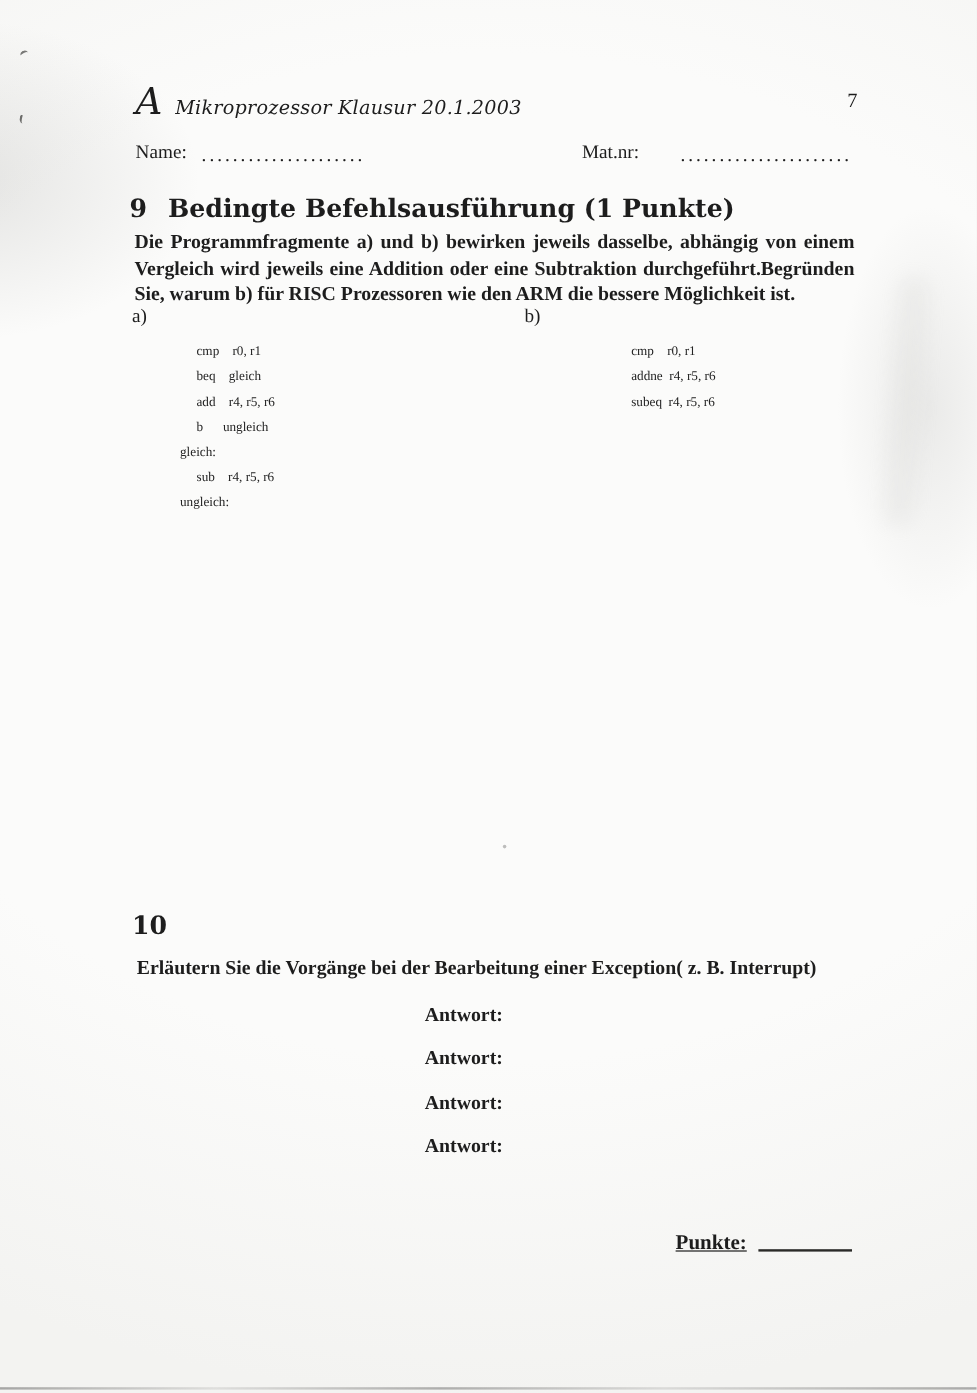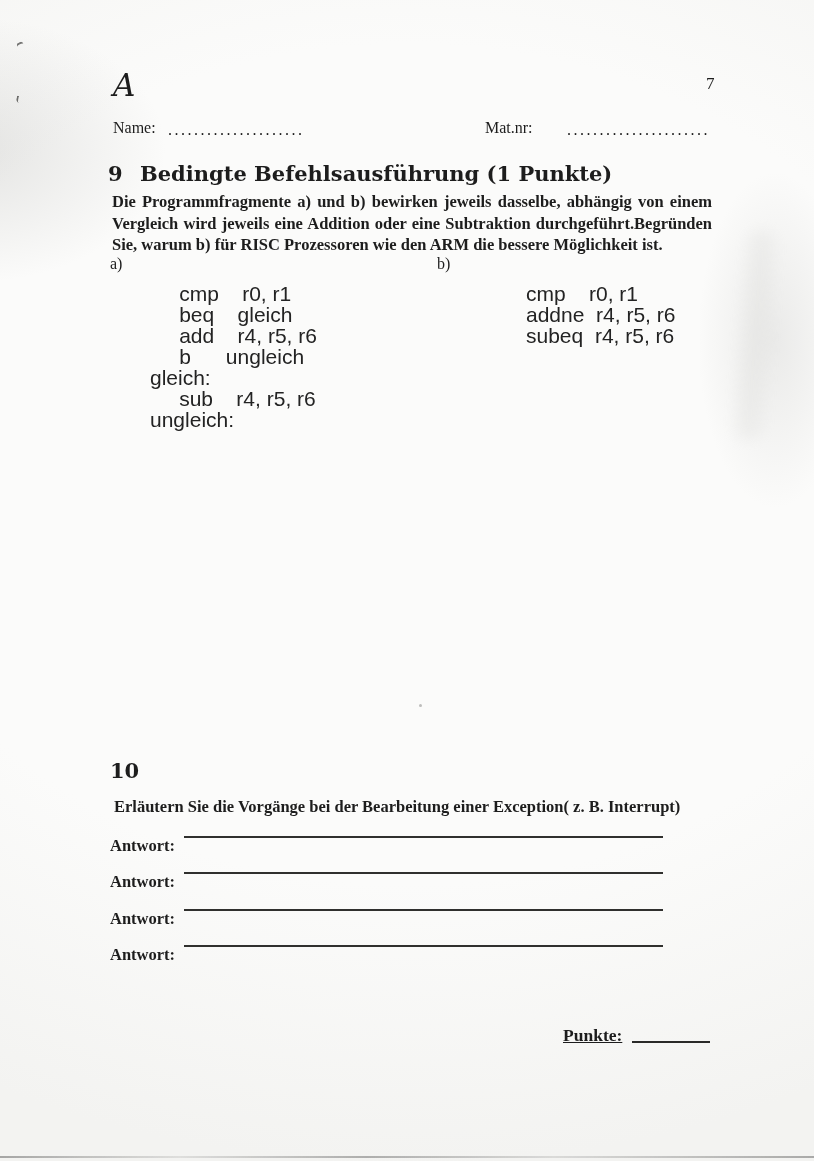--- a/index.html
+++ b/index.html
@@ -32,27 +32,27 @@
   .sec-num-9  { display:inline-block; min-width:32px; }
   .sec-num-10 { display:inline-block; min-width:42px; }
 
   
   .para { font-weight:bold; font-size:16.5px; line-height:21.5px; text-align:justify; }
 
   .frag-label { font-size:16px; }
 
   pre.code {
     margin:0;
-    font-family:Liberation Sans, sans-serif;
-    font-size:21px; line-height:21px;
+    font-family:Liberation Serif, serif;
+    font-size:11px; line-height:21px;
     color:#232323; white-space:pre;
   }
 
   
-  .answer-row { display:flex; align-items:flex-start; height:22px; }
+  .answer-row { display:flex; align-items:center; height:22px;flex-direction:column; }
   .answer-label { font-weight:bold; font-size:16.5px; white-space:nowrap; }
   .answer-line { flex:1; height:0; border-bottom:2px solid #30302e; margin-left:9px; margin-bottom:3px;
                  filter:blur(0.2px); }
 
   
   .points-row { display:flex; align-items:flex-end;text-decoration:underline; }
   .points-label { font-weight:bold; font-size:17.5px; white-space:nowrap; }
   .points-line { width:78px; height:0; border-bottom:2.5px solid #2a2a28; margin-left:10px; margin-bottom:3px; }
 
   
@@ -69,20 +69,21 @@
 
 <div class="page">
 
   <div class="abs speck1" style="left:17px; top:42px;"></div>
   <div class="abs speck2" style="left:16px; top:96px;"></div>
   <div class="abs dot-speck" style="left:419px; top:704px;"></div>
   <div class="abs ghost-right" style="left:742px; top:230px;"></div>
   <div class="abs bottom-edge"></div>
 
   <span class="abs variant-letter" style="left:113px; top:70px;">A</span>
+  <span class="abs doc-title" style="left:146px; top:80px;">Mikroprozessor Klausur 20.1.2003</span>
   <span class="abs page-number" style="left:706px; top:74px;">7</span>
 
   <span class="abs id-label" style="left:113px; top:119px;">Name:</span>
   <span class="abs dots" style="left:168px; top:121px;">.....................</span>
   <span class="abs id-label" style="left:485px; top:119px;">Mat.nr:</span>
   <span class="abs dots" style="left:567px; top:121px;">......................</span>
 
   <div class="abs sec-heading" style="left:108px; top:161px;">
     <span class="sec-num-9">9</span>
     <span>Bedingte Befehlsausführung (1 Punkte)</span>

